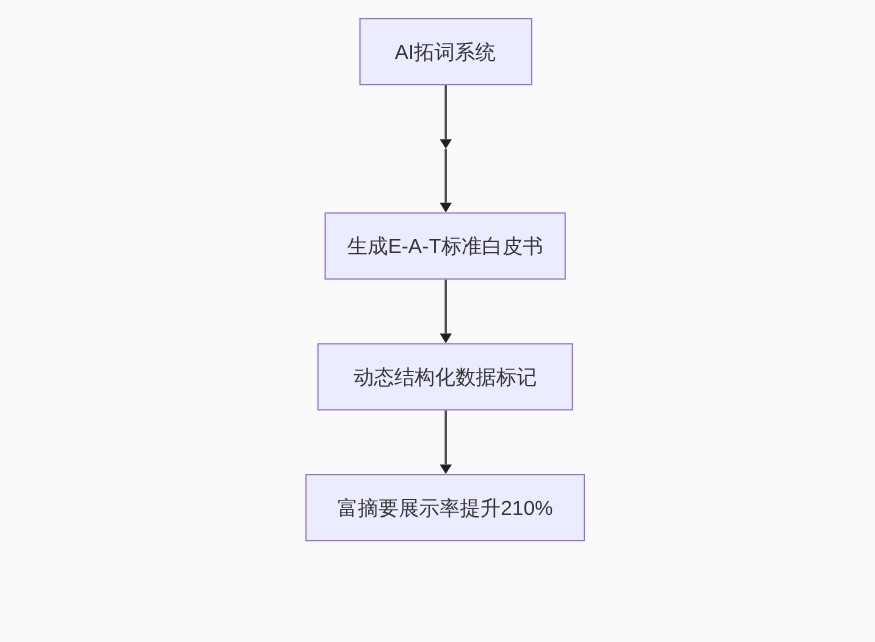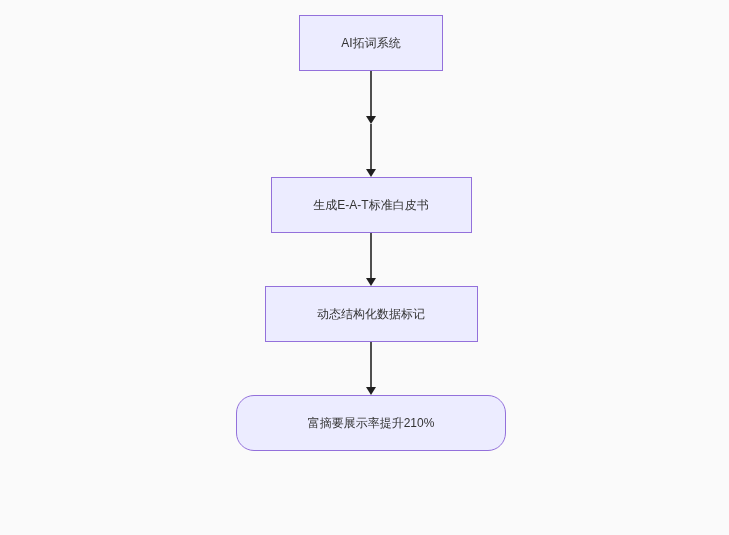--- a/index.html
+++ b/index.html
@@ -25,30 +25,30 @@
     align-items: center;
   }
   .node {
     box-sizing: border-box;
     height: 56px;
     background: #ececff;
     border: 1px solid #9370db;
     display: flex;
     align-items: center;
     justify-content: center;
-    font-size: 12px;
+    font-size: 17px;
     color: #333333;
     white-space: nowrap;
     text-align: center;
   }
   .w1 { width: 144px; }
   .w2 { width: 191px; }
   .w3 { width: 201px; }
   .w4 { width: 213px; }
-  .w5 { width: 270px; border-radius: 18px; }
+  .w5 { width: 233px; }
   .edge {
     height: 53px;
     display: flex;
     flex-direction: column;
     align-items: center;
   }
   .edge .line {
     width: 2px;
     flex: 1;
     background: #4f4f4f;

